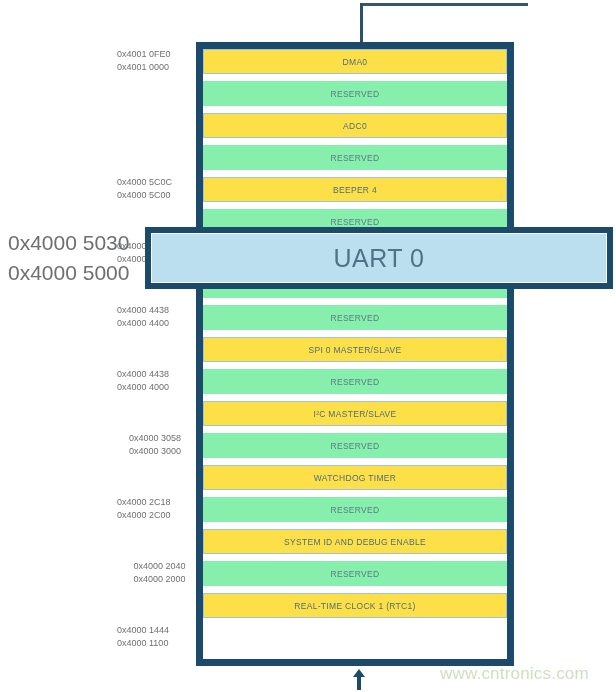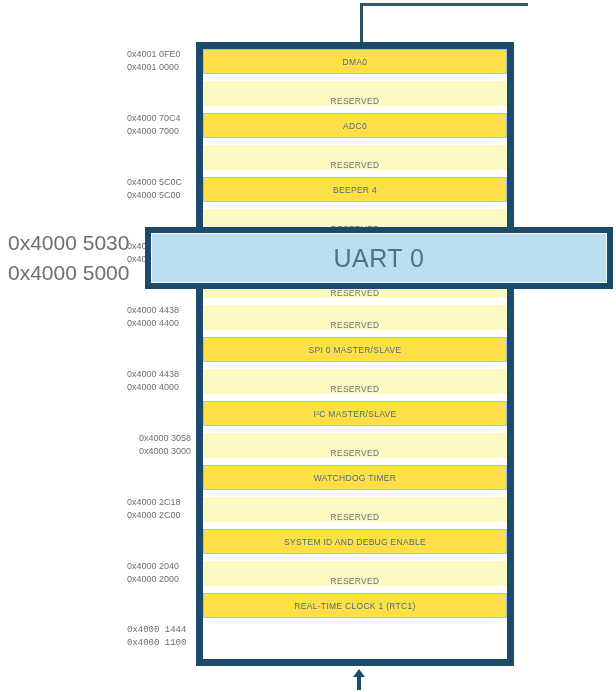--- a/index.html
+++ b/index.html
@@ -68,22 +68,21 @@
     align-items: center;
     justify-content: center;
   }
   .row:last-child { margin-bottom: 18px; }
 
   .row.peripheral {
     background: #fde047;
     border: 1px solid #9dc6dd;
   }
   .row.reserved {
-    background: #fef9c3;
-    align-items: flex-end;
+    background: #86efac;
   }
 
   .row-label {
     font-size: 8.5px;
     letter-spacing: 0.3px;
     color: #4c6d82;
     white-space: nowrap;
   }
   .row.reserved .row-label {
     color: #5c7a8c;
@@ -96,21 +95,21 @@
     width: 120px;
     text-align: left;
     font-size: 9px;
     line-height: 12.5px;
     color: #6d6f71;
     white-space: nowrap;
   }
 
   #addr-layer {
     position: absolute;
-    left: 16px;
+    left: 6px;
     top: 0;
     width: 196px;
     height: 504px;
   }
   #addr-layer .addr-group {
     position: absolute;
     left: 111px;
     width: 85px;
   }
   .addr-group div { display: block; }
@@ -175,24 +174,20 @@
   <div class="connector-h"></div>
   <div class="connector-v"></div>
 
   <div id="map-frame"></div>
 
   <div id="addr-layer">
       <div class="addr-group" style="top: 48px;">
         <div>0x4001 0FE0</div>
         <div>0x4001 0000</div>
       </div>
-      <div class="addr-group" style="top: 112px;">
-        <div>0x4000 70C4</div>
-        <div>0x4000 7000</div>
-      </div>
       <div class="addr-group" style="top: 176px;">
         <div>0x4000 5C0C</div>
         <div>0x4000 5C00</div>
       </div>
       <div class="addr-group" style="top: 240px;">
         <div>0x4000 5030</div>
         <div>0x4000 5000</div>
       </div>
       <div class="addr-group" style="top: 304px;">
         <div>0x4000 4438</div>
@@ -203,25 +198,25 @@
         <div>0x4000 4000</div>
       </div>
       <div class="addr-group" style="top: 432px; margin-left: 12px;">
         <div>0x4000 3058</div>
         <div>0x4000 3000</div>
       </div>
       <div class="addr-group" style="top: 496px;">
         <div>0x4000 2C18</div>
         <div>0x4000 2C00</div>
       </div>
-      <div class="addr-group" style="top: 560px;">
+      <div class="addr-group" style="top: 560px; text-align: center;">
         <div>0x4000 2040</div>
         <div>0x4000 2000</div>
       </div>
-      <div class="addr-group" style="top: 624px; font-family: Liberation Mono, monospace;">
+      <div class="addr-group" style="top: 624px;">
         <div>0x4000 1444</div>
         <div>0x4000 1100</div>
       </div>
     </div>
 
   <div id="rows">
       <div class="row peripheral">
         <span class="row-label">DMA0</span>
       </div>
       <div class="row reserved">
@@ -284,14 +279,15 @@
 
   <div id="callout">
     <span class="callout-label">UART 0</span>
   </div>
 
   <svg id="bottom-arrow" viewBox="0 0 14 21">
     <rect x="5" y="5" width="4" height="16" fill="#1c4a6b"></rect>
     <polygon points="7,0 13,8 1,8" fill="#1c4a6b"></polygon>
   </svg>
 
+  <div id="watermark">www.cntronics.com</div>
 
 </div>
 
 </body></html>

